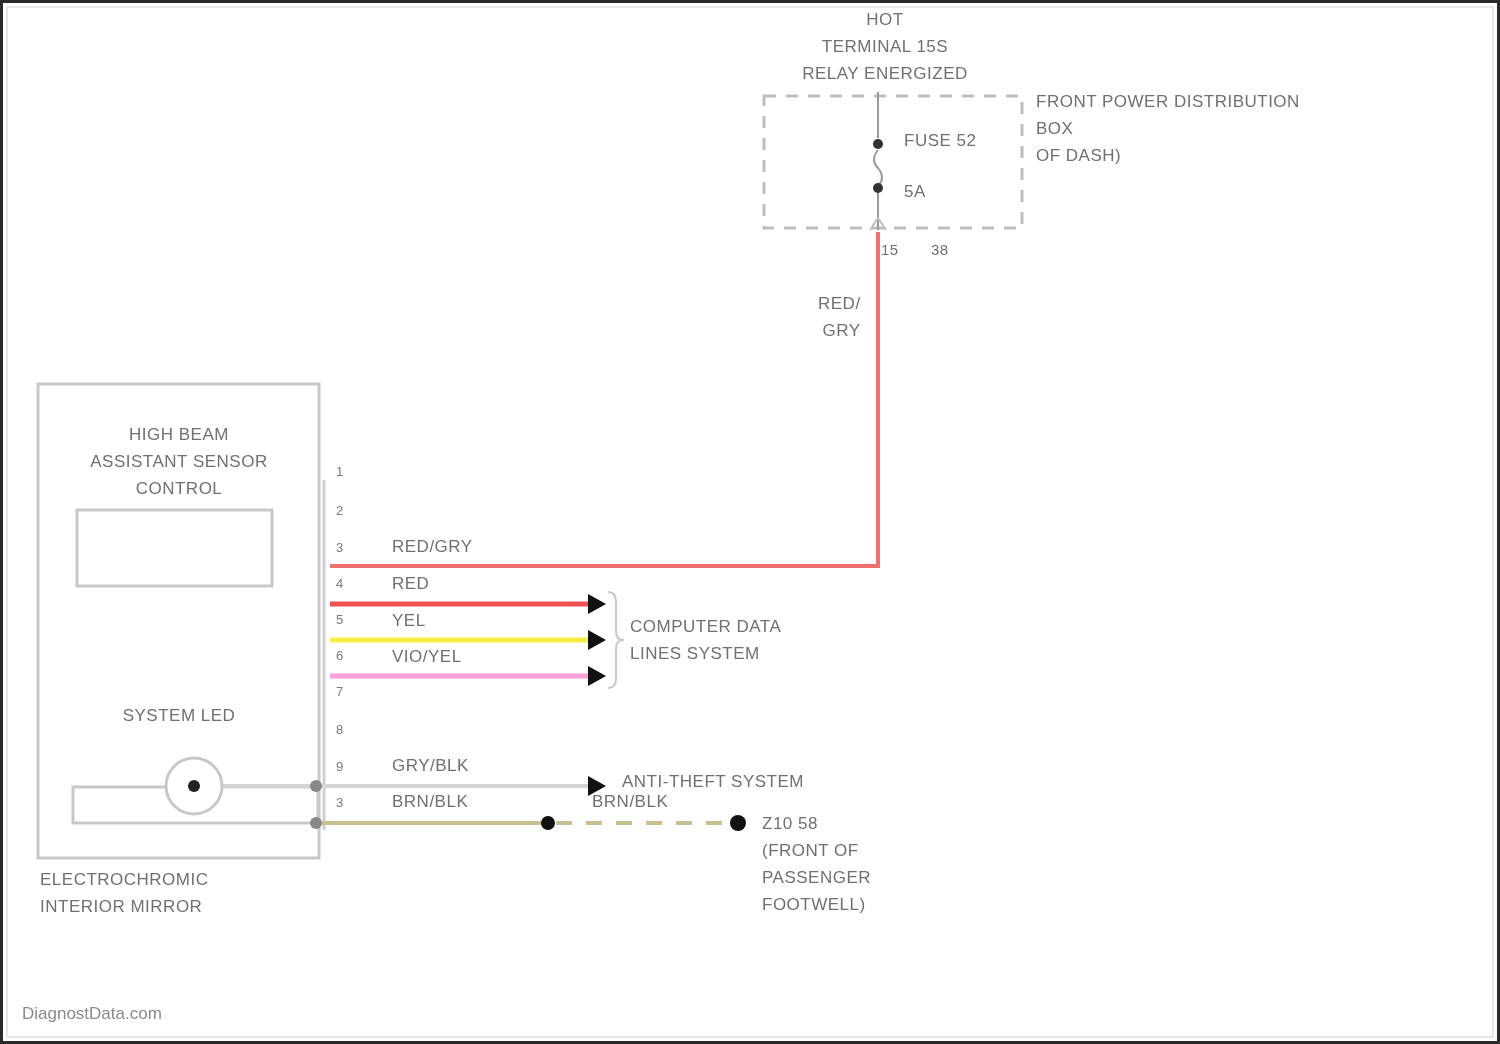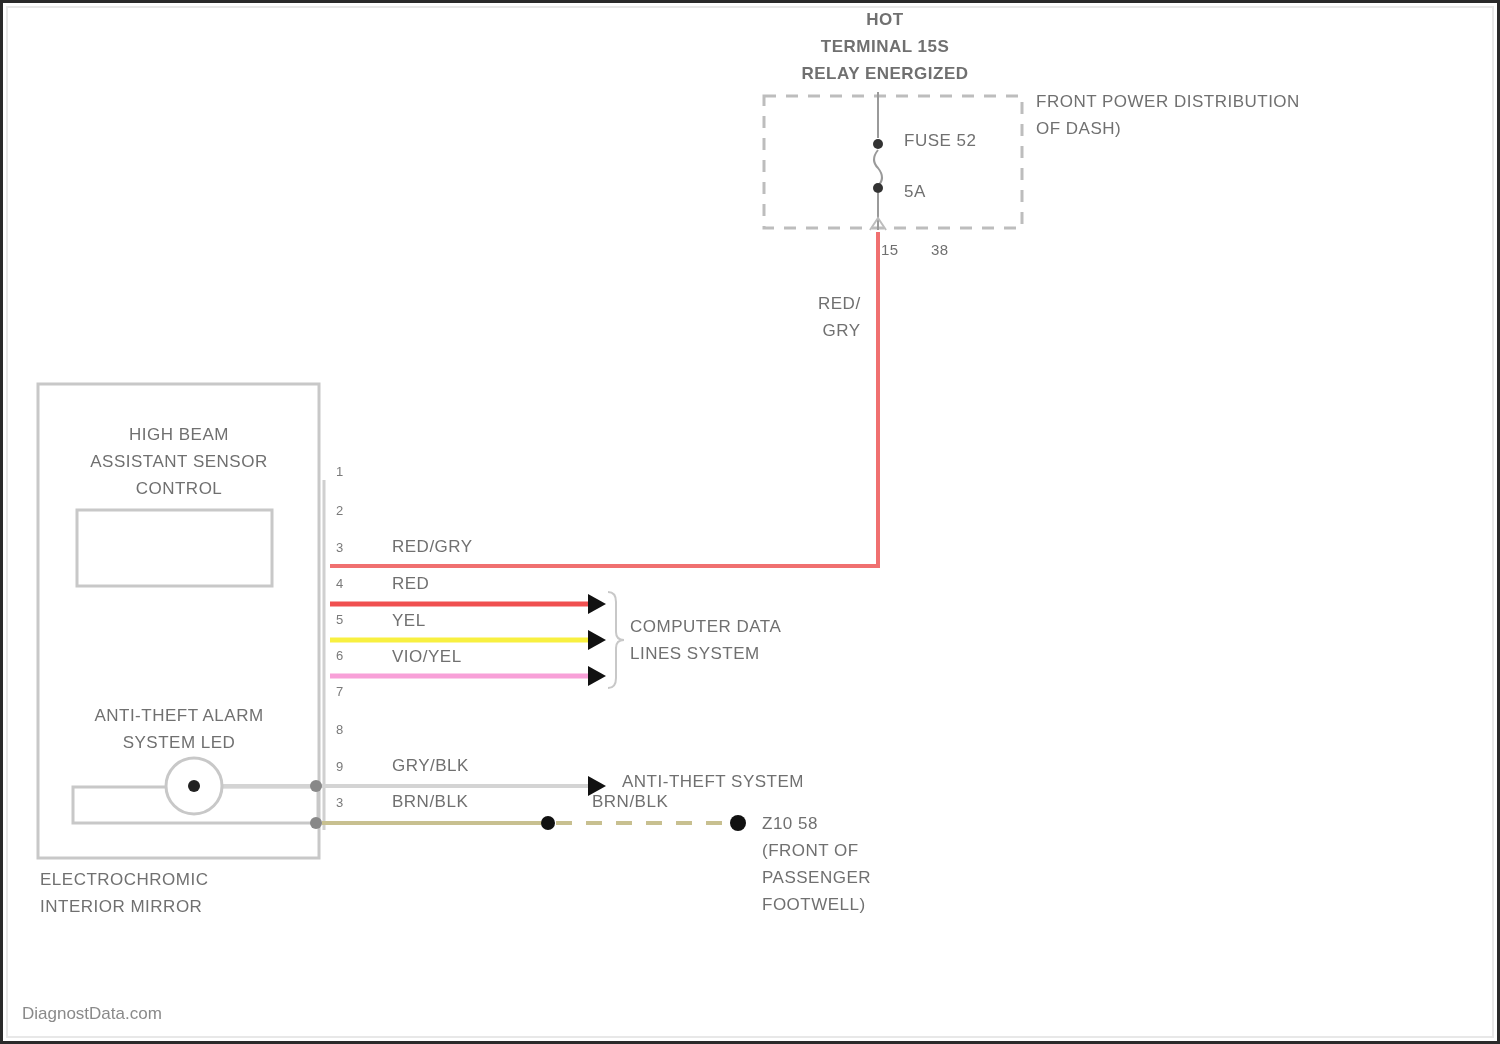--- a/index.html
+++ b/index.html
@@ -56,45 +56,45 @@
 
   <circle cx="316" cy="786" r="6" fill="#888"></circle>
   <circle cx="316" cy="823" r="6" fill="#888"></circle>
 
   <line x1="322" y1="823" x2="548" y2="823" stroke="#c8c090" stroke-width="4"></line>
   <circle cx="548" cy="823" r="7" fill="#111"></circle>
   <line x1="556" y1="823" x2="730" y2="823" stroke="#c8c090" stroke-width="4" stroke-dasharray="16,14"></line>
   <circle cx="738" cy="823" r="8" fill="#111"></circle>
 </svg>
 
-<div class="lbl center" style="left:780px;top:6px;width:210px;font-weight:bold;">
+<div class="lbl center" style="left:780px;top:6px;width:210px;">
   <div>HOT</div>
   <div>TERMINAL 15S</div>
   <div>RELAY ENERGIZED</div>
 </div>
 <div class="lbl" style="left:1036px;top:88px;">
   <div>FRONT POWER DISTRIBUTION</div>
+  <div>BOX</div>
   <div>OF DASH)</div>
 </div>
 <div class="lbl" style="left:904px;top:127px;">FUSE 52</div>
 <div class="lbl" style="left:904px;top:178px;">5A</div>
 <div class="lbl small" style="left:842px;top:236px;">15</div>
 <div class="lbl small" style="left:892px;top:236px;">38</div>
 <div class="lbl" style="left:818px;top:290px;text-align:right;">
   <div>RED/</div>
   <div>GRY</div>
 </div>
 
 <div class="lbl center" style="left:40px;top:421px;width:278px;">
   <div>HIGH BEAM</div>
   <div>ASSISTANT SENSOR</div>
   <div>CONTROL</div>
 </div>
 <div class="lbl center" style="left:40px;top:702px;width:278px;">
-  <div>ANTI-THEFT ALARM</div>
   <div>SYSTEM LED</div>
 </div>
 <div class="lbl" style="left:40px;top:866px;">
   <div>ELECTROCHROMIC</div>
   <div>INTERIOR MIRROR</div>
 </div>
 
 <div class="pin" style="left:336px;top:464px;">1</div>
 <div class="pin" style="left:336px;top:503px;">2</div>
 <div class="pin" style="left:336px;top:540px;">3</div>

